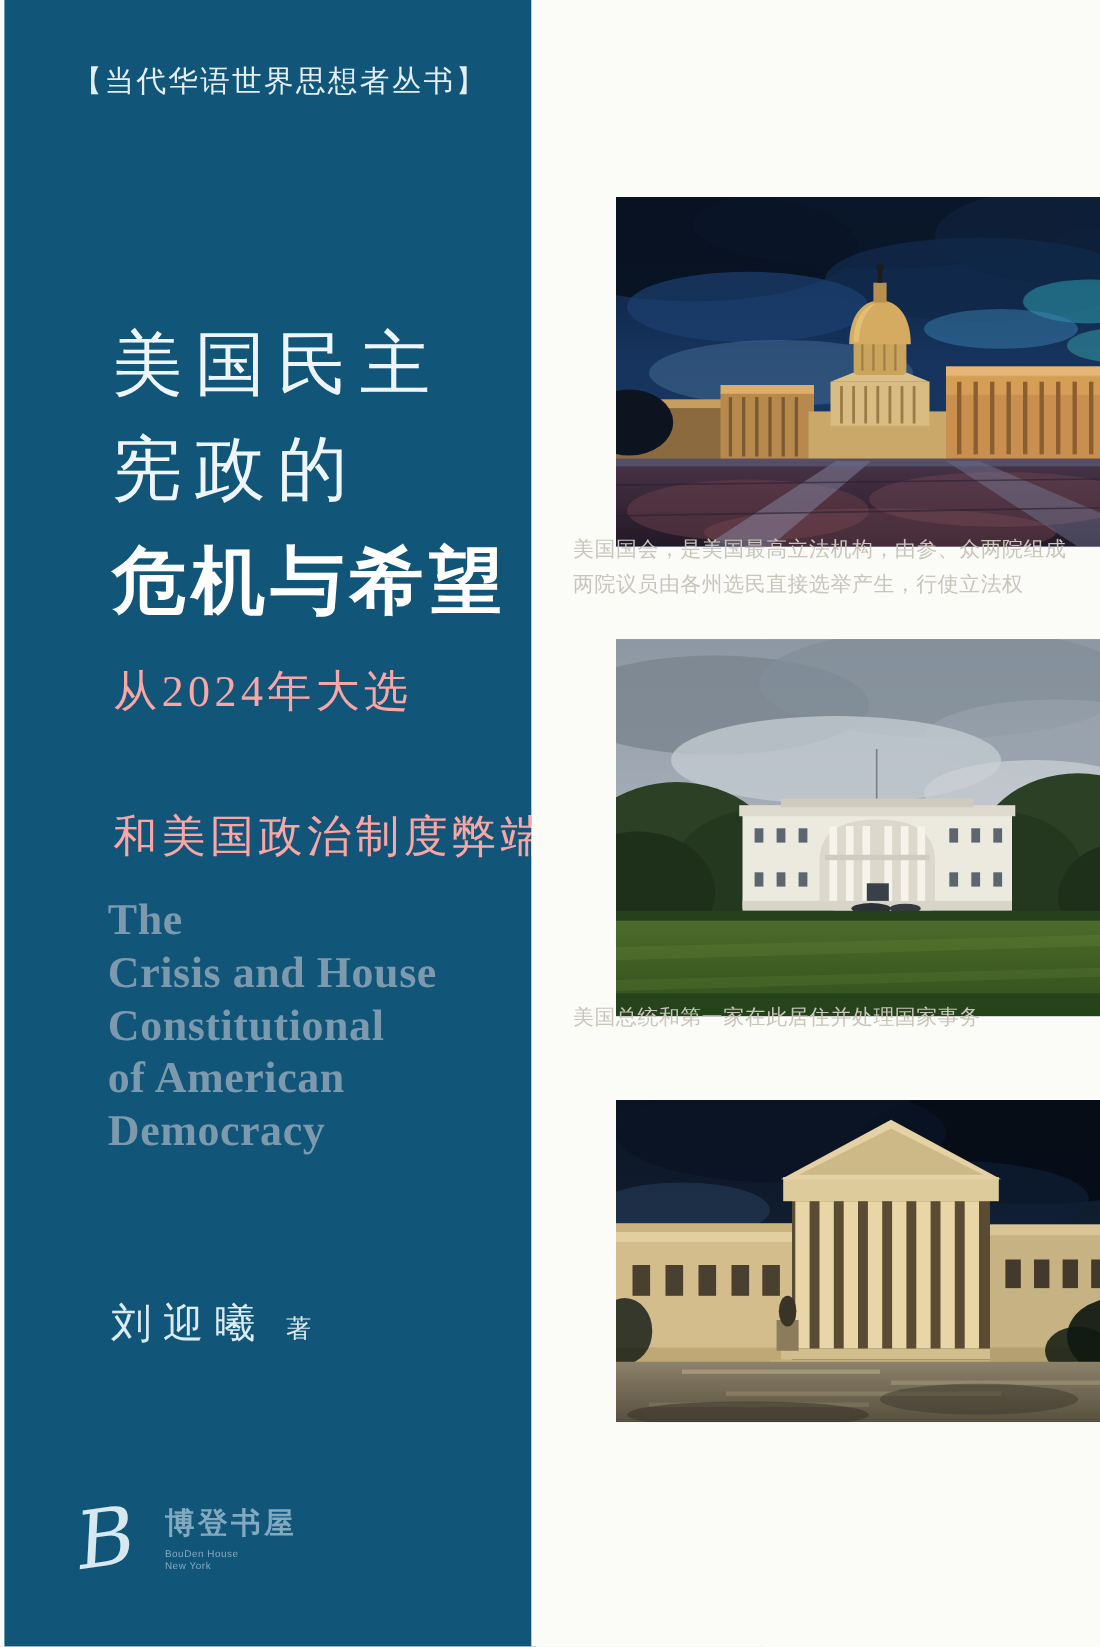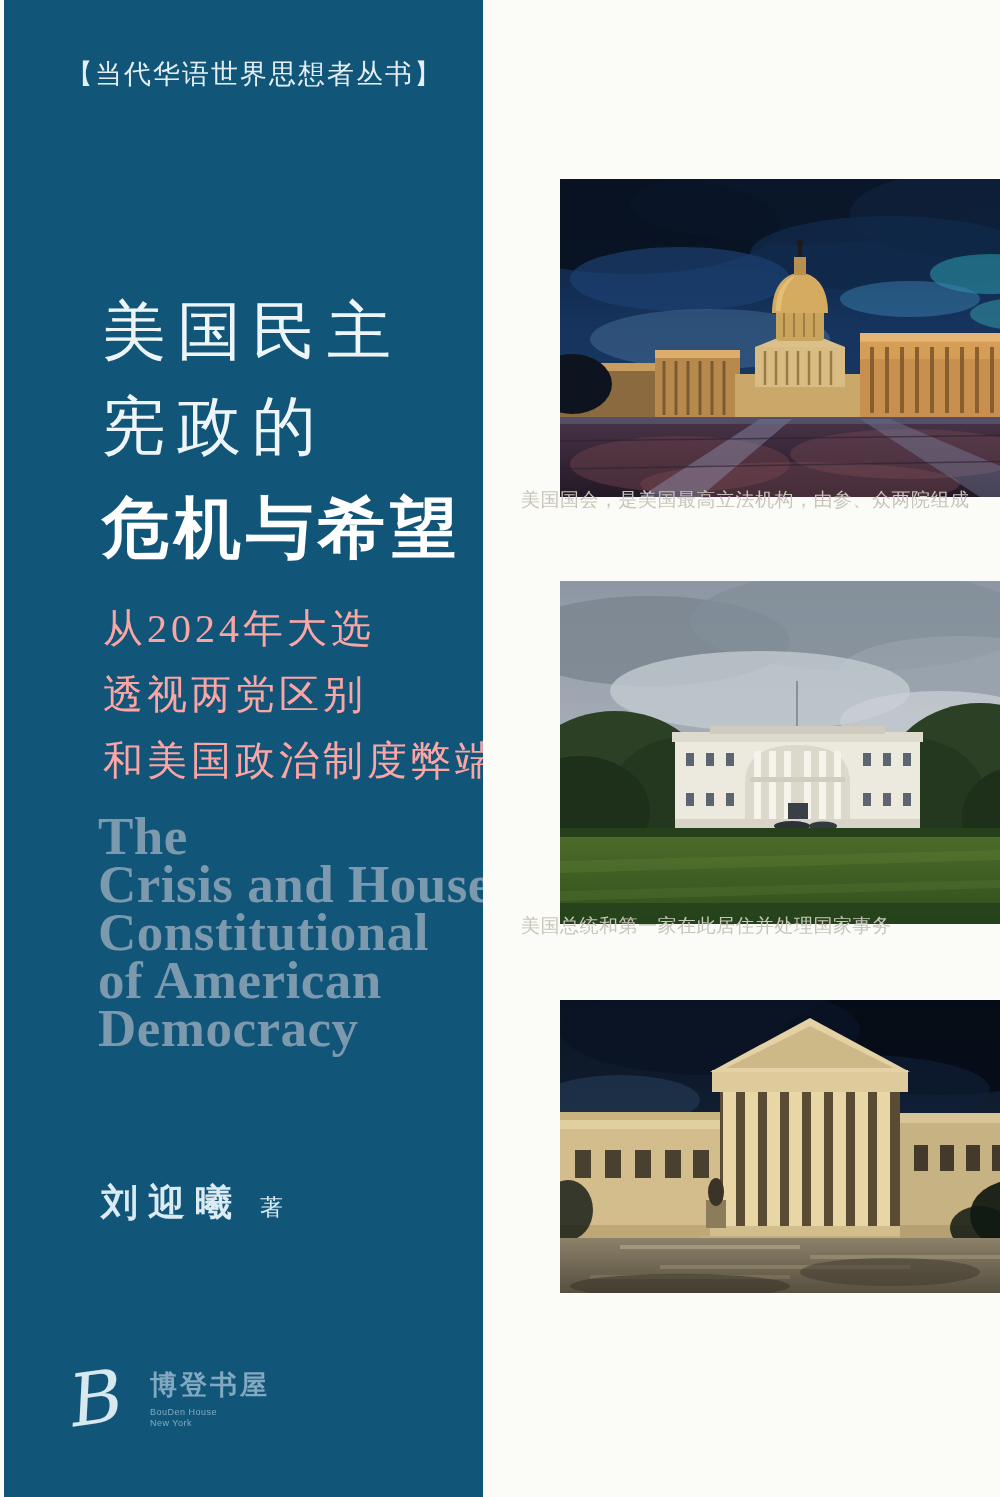--- a/index.html
+++ b/index.html
@@ -23,26 +23,26 @@
   .t1{top:288px;}
   .t2{top:383px;}
   .title-line.bold{top:483px;font-size:67px;font-weight:800;letter-spacing:5px;color:#ffffff;}
   .subtitle-line{
     position:absolute;left:99px;white-space:nowrap;
     font-size:40px;font-weight:400;letter-spacing:4px;color:#fca5a5;
   }
   .s1{top:601px;} .s2{top:667px;} .s3{top:733px;}
   .english-title{
     position:absolute;left:94px;top:812px;width:380px;
-    font-size:53px;line-height:48px;font-weight:700;
+    font-size:40px;line-height:48px;font-weight:700;
     color:#7d99ad;letter-spacing:0.5px;
   }
   .english-title div{white-space:nowrap;}
   .author-row{position:absolute;left:97px;top:1178px;white-space:nowrap;color:#dcebf2;}
-  .author-name{font-size:37px;letter-spacing:10px;font-weight:700;}
+  .author-name{font-size:37px;letter-spacing:10px;font-weight:400;}
   .author-suffix{font-size:23px;margin-left:14px;letter-spacing:0;}
   .publisher{position:absolute;left:66px;top:1362px;display:flex;align-items:center;}
   .logo-b{
     font-size:72px;font-style:italic;font-weight:500;line-height:72px;
     color:#d7e8f1;font-family:"DejaVu Serif","Liberation Serif",serif;
     transform:rotate(-8deg);display:inline-block;
   }
   .publisher-text{margin-left:27px;color:#83a9c1;}
   .publisher-cn{font-size:27px;letter-spacing:3px;font-weight:600;}
   .publisher-en{font-size:9px;line-height:11px;margin-top:4px;letter-spacing:0.5px;
@@ -72,21 +72,20 @@
 
   <div class="panel-left">
 
     <div class="series-badge">【当代华语世界思想者丛书】</div>
 
     <div class="title-line thin t1">美国民主</div>
     <div class="title-line thin t2">宪政的</div>
     <div class="title-line bold">危机与希望</div>
 
     <div class="subtitle-line s1">从2024年大选</div>
-    <div class="subtitle-line s2">透视两党区别</div>
     <div class="subtitle-line s3">和美国政治制度弊端</div>
 
     <div class="english-title">
       <div>The</div>
       <div>Crisis and House</div>
       <div>Constitutional</div>
       <div>of American</div>
       <div>Democracy</div>
     </div>
 
@@ -195,20 +194,21 @@
         <path d="M300 240 L330 240 L475 302 L475 318 L420 318 Z" fill="#7d84a3" opacity="0.4"></path>
         <rect x="0" y="238" width="475" height="7" fill="#5d6b8a" opacity="0.5"></rect>
         <g stroke="#2a2030" stroke-width="1.5" opacity="0.6">
           <line x1="0" y1="262" x2="475" y2="256"></line>
             <line x1="0" y1="290" x2="475" y2="282"></line>
         </g>
       </svg>
     </figure>
     <div class="caption cap-1">
       <div>美国国会，是美国最高立法机构，由参、众两院组成</div>
+      <div>两院议员由各州选民直接选举产生，行使立法权</div>
     </div>
 
     <figure class="photo photo-2">
       <svg viewBox="0 0 475 343" preserveAspectRatio="none">
         <defs>
           <linearGradient id="p2sky" x1="0" y1="0" x2="0" y2="1">
             <stop offset="0" stop-color="#8d97a3"></stop>
               <stop offset="0.55" stop-color="#aab2bb"></stop>
               <stop offset="1" stop-color="#c9cdd2"></stop>
           </linearGradient>

